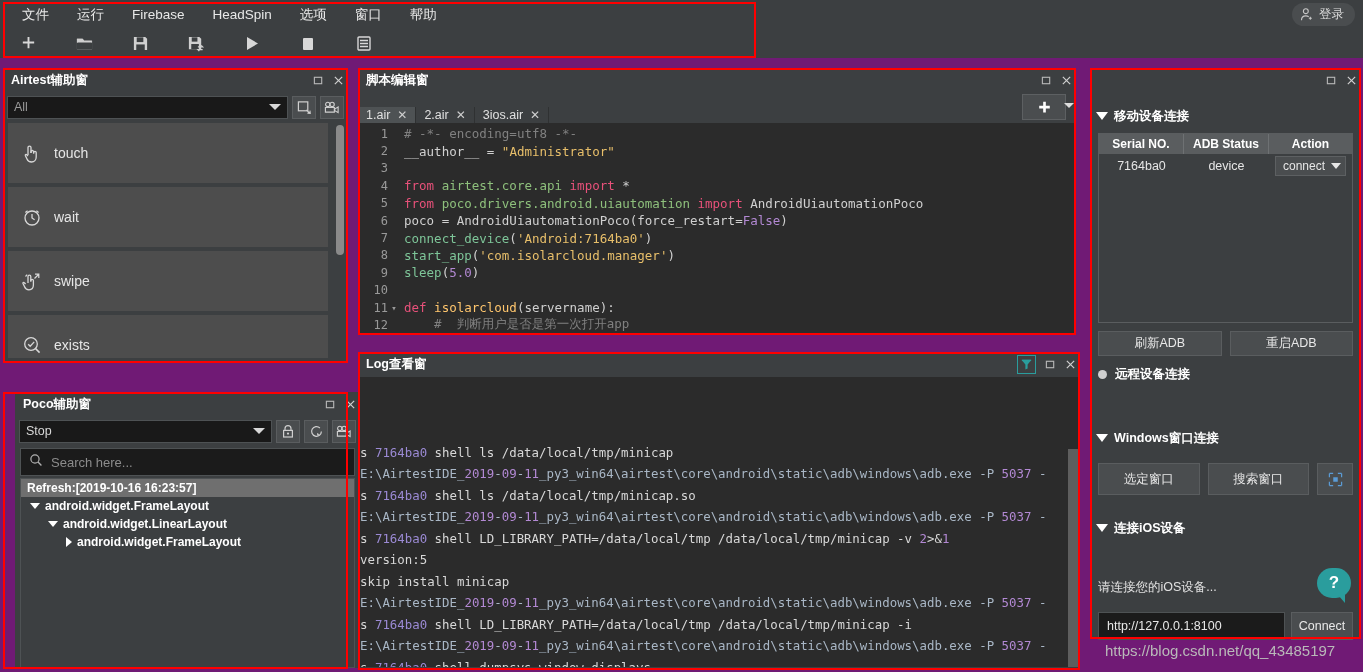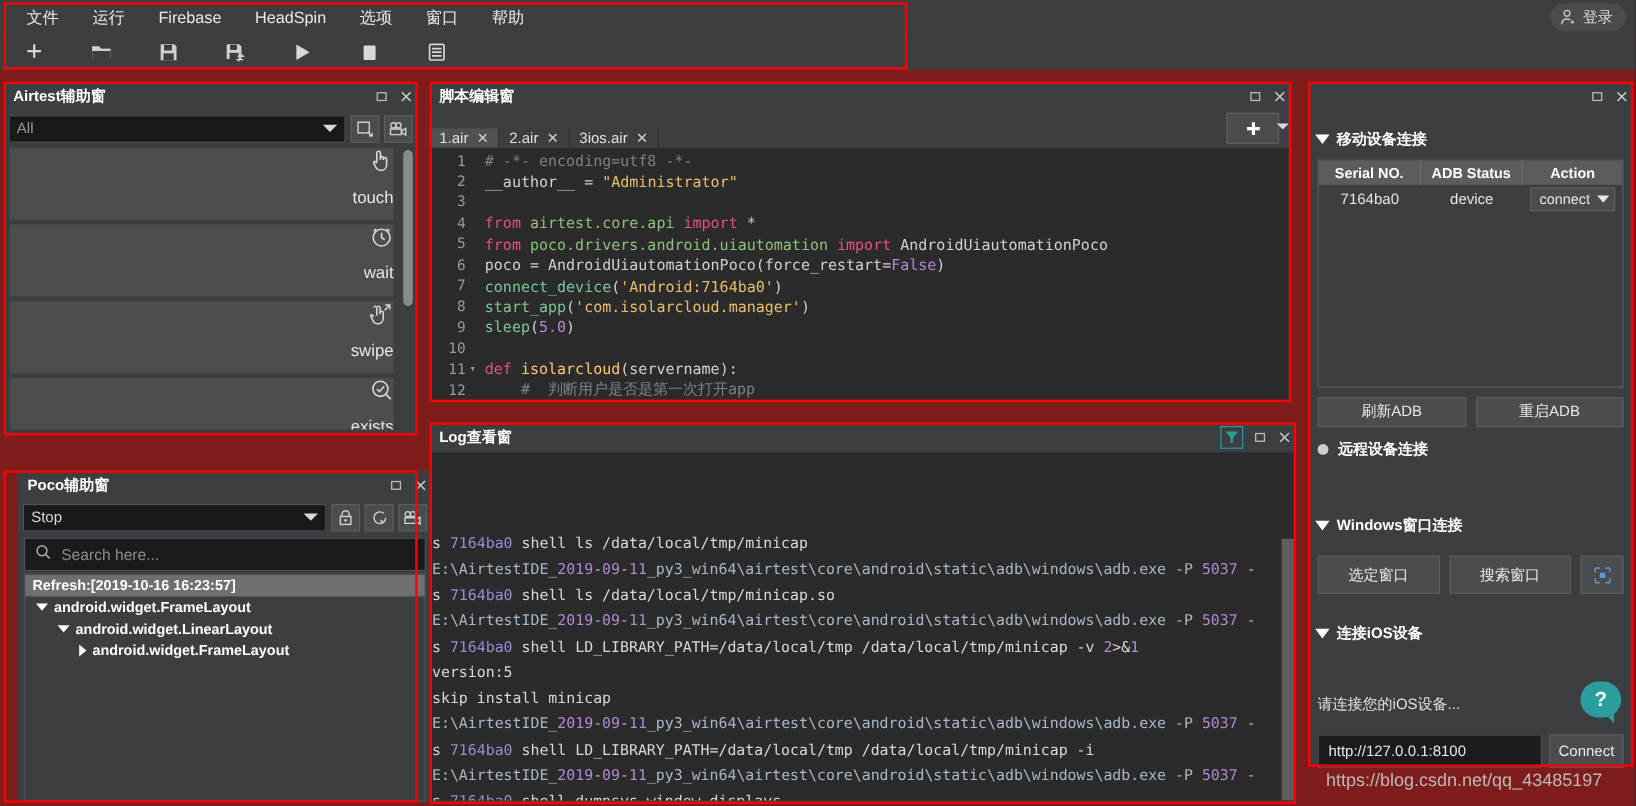--- a/index.html
+++ b/index.html
@@ -3,21 +3,21 @@
 <meta charset="utf-8">
 <style>
   * { box-sizing: border-box; margin: 0; padding: 0; }
   html, body {
     width: 1363px; height: 672px;
     background: #2b2b2b;
     font-family: "Liberation Sans", sans-serif;
     color: #d6d6d6;
     overflow: hidden;
   }
-  .app { position: relative; width: 1363px; height: 672px; background: #7f1d1d; }
+  .app { position: relative; width: 1363px; height: 672px; background: #701a75; }
 
   
   .redbox { position: absolute; border: 2px solid #ff0000; pointer-events: none; z-index: 50; }
 
   
   .menubar {
     position: absolute; left: 0; top: 0; width: 1363px; height: 29px;
     background: #3c3f41; display: flex; align-items: center;
   }
   .menu-item {
@@ -63,22 +63,22 @@
   .combo .cv { flex: 1; }
   .combo .arrow { width: 0; height: 0; border-left: 6px solid transparent; border-right: 6px solid transparent; border-top: 6px solid #d8d8d8; }
   .iconbtn {
     width: 24px; height: 23px; background: #4a4d4f; border: 1px solid #5a5d5f;
     display: flex; align-items: center; justify-content: center;
   }
   .iconbtn svg { display: block; }
   .at-list { position: relative; margin: 3px 2px 0 5px; height: 235px; overflow: hidden; }
   .at-item {
     height: 60px; background: #4d4d4d; margin-bottom: 4px; width: 320px;
-    display: flex; align-items: flex-end; gap: 12px; padding-left: 14px;
-    font-size: 14px; color: #e6e6e6; flex-direction: column;
+    display: flex; align-items: center; gap: 12px; padding-left: 14px;
+    font-size: 14px; color: #e6e6e6;
   }
   .at-item svg { display: block; flex: 0 0 auto; }
   .vscroll { position: absolute; right: 2px; width: 8px; background: #8a8a8a; border-radius: 4px; }
 
   
   #poco-panel { left: 15px; top: 392px; width: 345px; height: 276px; }
   .poco-toolrow { display: flex; align-items: center; height: 27px; padding: 1px 4px 0 4px; gap: 4px; }
   .search-row {
     margin: 4px 5px 0 5px; height: 28px; background: #1b1b1b; border: 1px solid #4e5254;
     display: flex; align-items: center; gap: 8px; padding: 0 8px;

